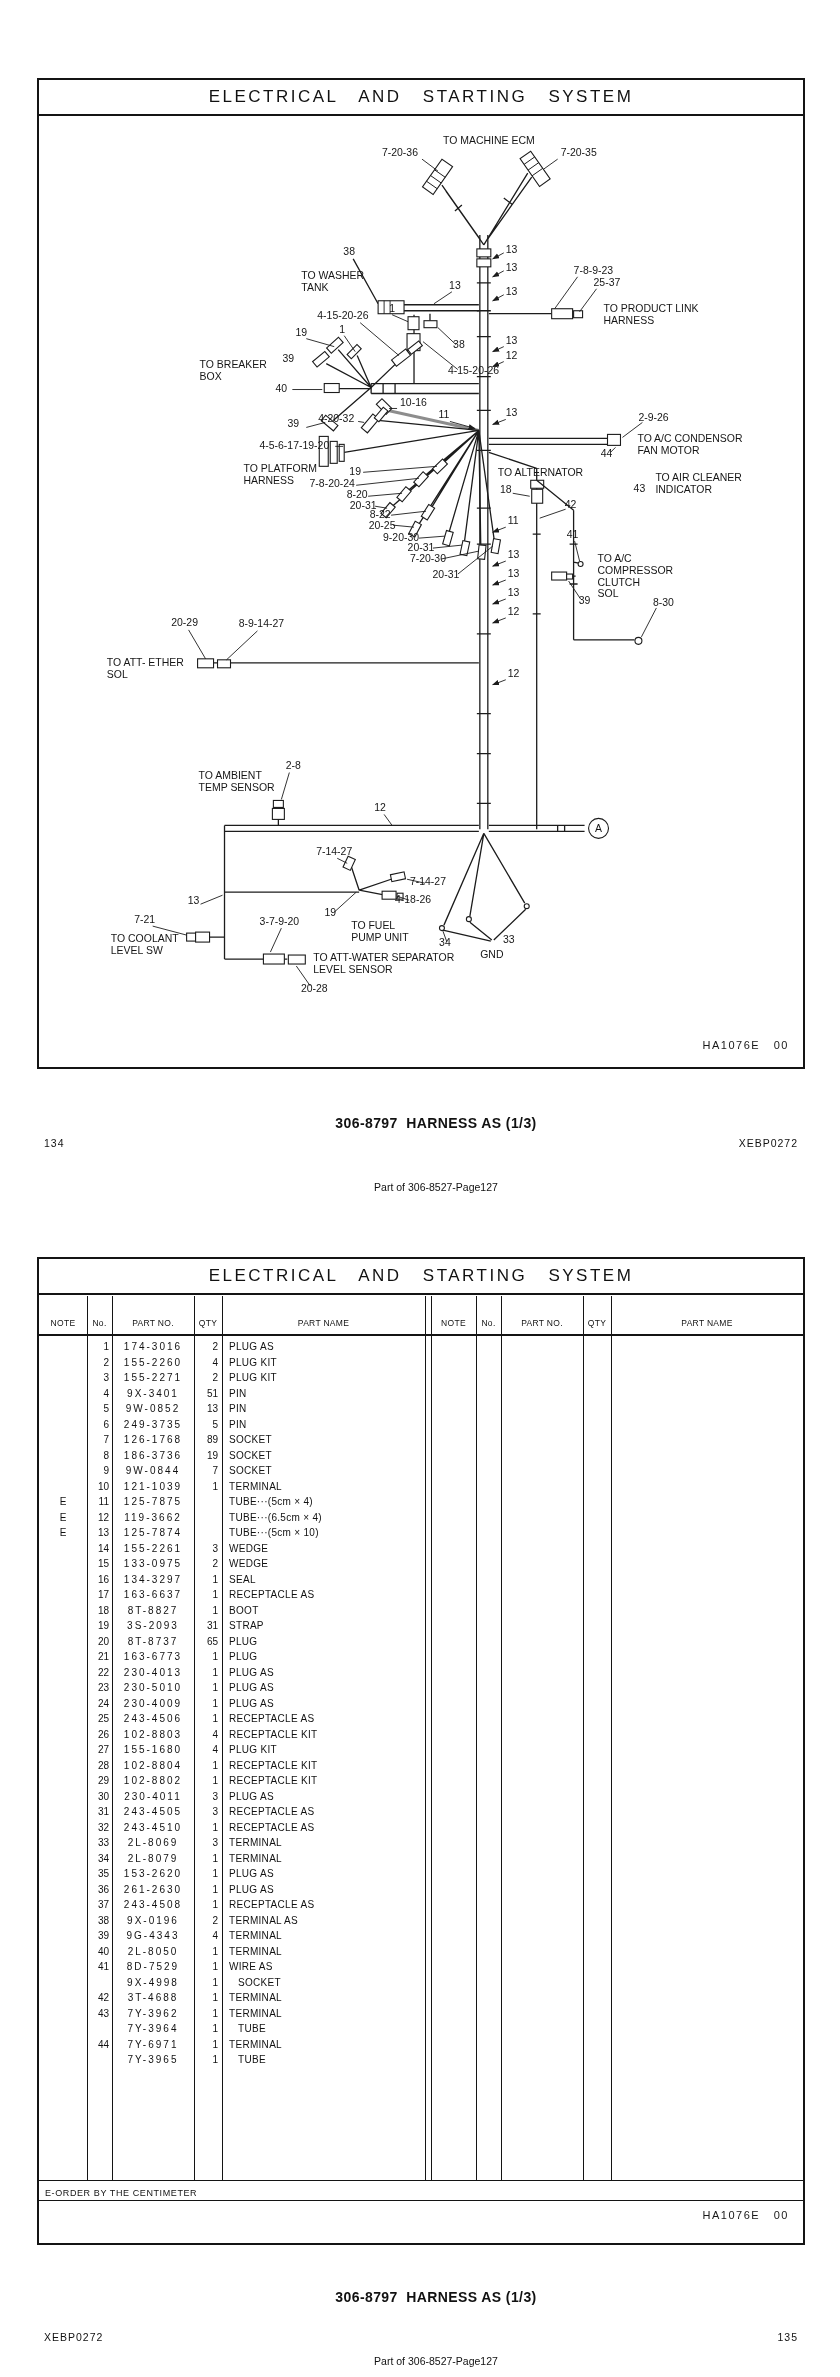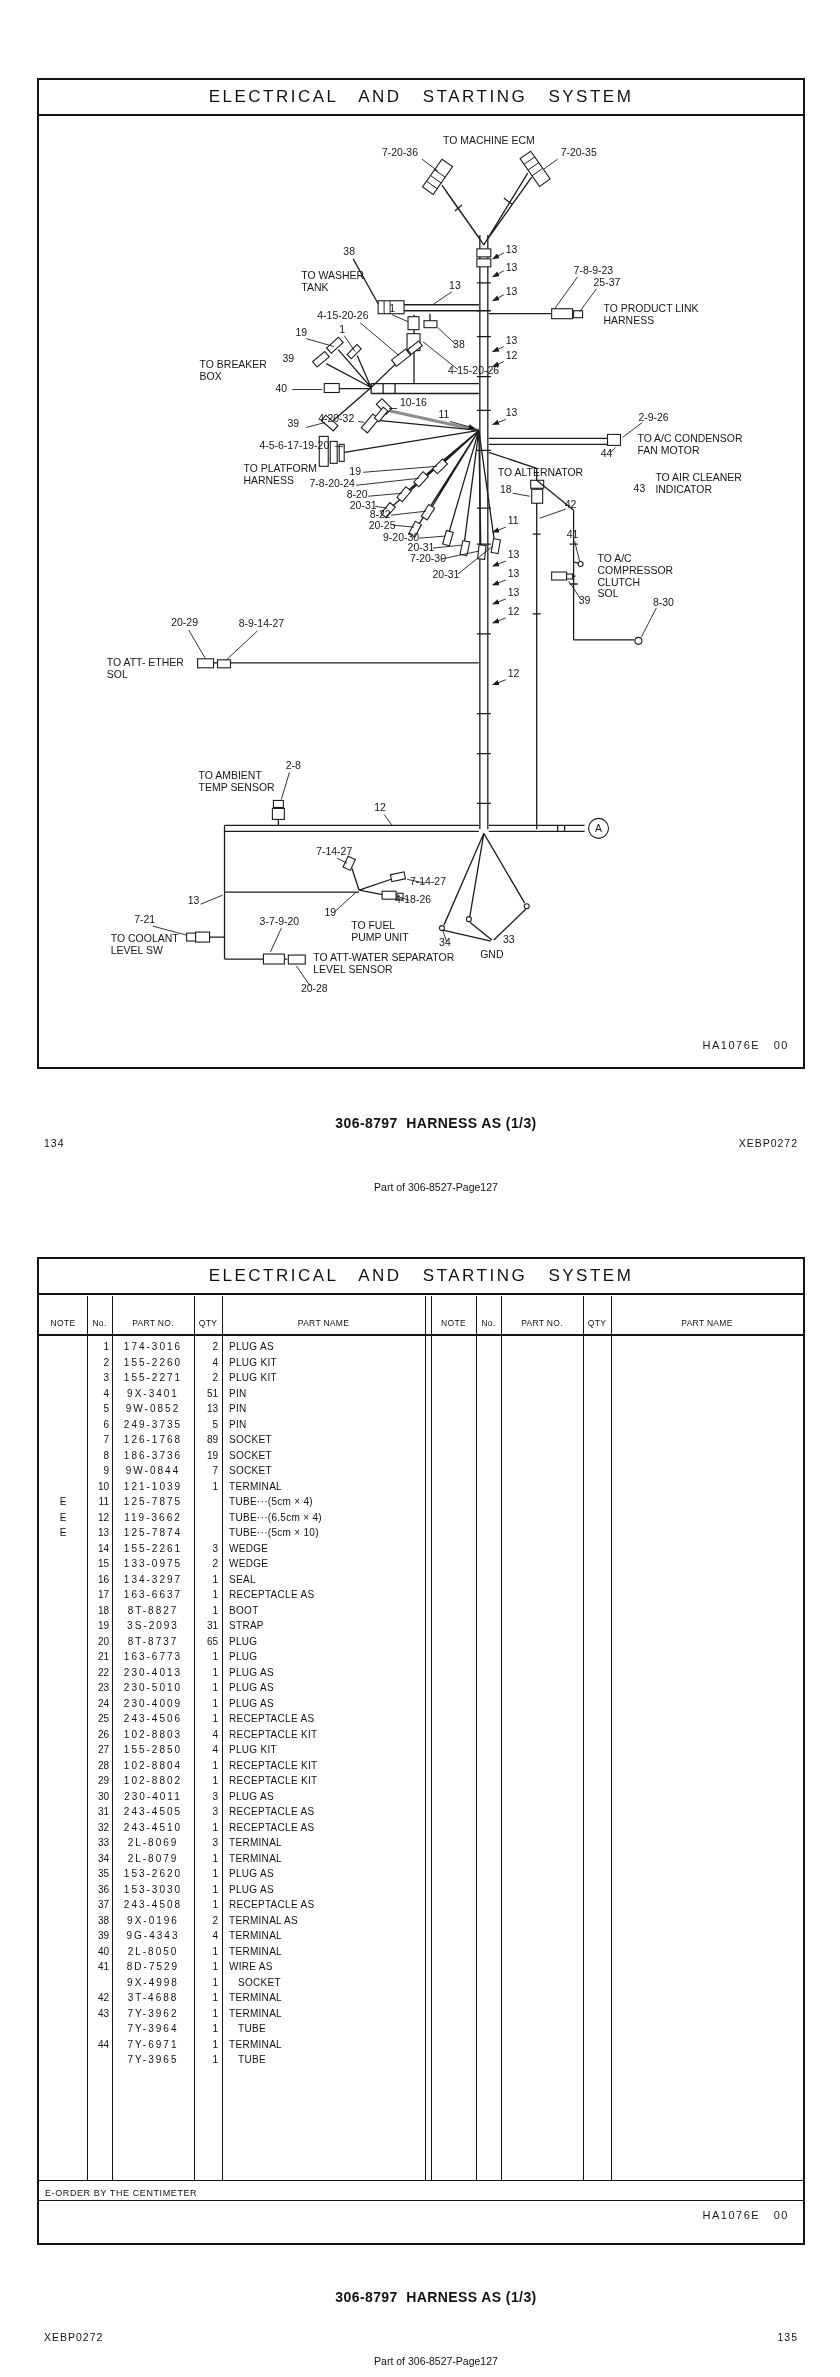--- a/index.html
+++ b/index.html
@@ -381,30 +381,30 @@
       <div class="prow"><div class="c c-note"></div><div class="c c-no">17</div><div class="c c-part">163-6637</div><div class="c c-qty">1</div><div class="c c-name">RECEPTACLE AS</div></div>
       <div class="prow"><div class="c c-note"></div><div class="c c-no">18</div><div class="c c-part">8T-8827</div><div class="c c-qty">1</div><div class="c c-name">BOOT</div></div>
       <div class="prow"><div class="c c-note"></div><div class="c c-no">19</div><div class="c c-part">3S-2093</div><div class="c c-qty">31</div><div class="c c-name">STRAP</div></div>
       <div class="prow"><div class="c c-note"></div><div class="c c-no">20</div><div class="c c-part">8T-8737</div><div class="c c-qty">65</div><div class="c c-name">PLUG</div></div>
       <div class="prow"><div class="c c-note"></div><div class="c c-no">21</div><div class="c c-part">163-6773</div><div class="c c-qty">1</div><div class="c c-name">PLUG</div></div>
       <div class="prow"><div class="c c-note"></div><div class="c c-no">22</div><div class="c c-part">230-4013</div><div class="c c-qty">1</div><div class="c c-name">PLUG AS</div></div>
       <div class="prow"><div class="c c-note"></div><div class="c c-no">23</div><div class="c c-part">230-5010</div><div class="c c-qty">1</div><div class="c c-name">PLUG AS</div></div>
       <div class="prow"><div class="c c-note"></div><div class="c c-no">24</div><div class="c c-part">230-4009</div><div class="c c-qty">1</div><div class="c c-name">PLUG AS</div></div>
       <div class="prow"><div class="c c-note"></div><div class="c c-no">25</div><div class="c c-part">243-4506</div><div class="c c-qty">1</div><div class="c c-name">RECEPTACLE AS</div></div>
       <div class="prow"><div class="c c-note"></div><div class="c c-no">26</div><div class="c c-part">102-8803</div><div class="c c-qty">4</div><div class="c c-name">RECEPTACLE KIT</div></div>
-      <div class="prow"><div class="c c-note"></div><div class="c c-no">27</div><div class="c c-part">155-2850</div><div class="c c-qty">4</div><div class="c c-name">PLUG KIT</div></div>
+      <div class="prow"><div class="c c-note"></div><div class="c c-no">27</div><div class="c c-part">155-1680</div><div class="c c-qty">4</div><div class="c c-name">PLUG KIT</div></div>
       <div class="prow"><div class="c c-note"></div><div class="c c-no">28</div><div class="c c-part">102-8804</div><div class="c c-qty">1</div><div class="c c-name">RECEPTACLE KIT</div></div>
       <div class="prow"><div class="c c-note"></div><div class="c c-no">29</div><div class="c c-part">102-8802</div><div class="c c-qty">1</div><div class="c c-name">RECEPTACLE KIT</div></div>
       <div class="prow"><div class="c c-note"></div><div class="c c-no">30</div><div class="c c-part">230-4011</div><div class="c c-qty">3</div><div class="c c-name">PLUG AS</div></div>
       <div class="prow"><div class="c c-note"></div><div class="c c-no">31</div><div class="c c-part">243-4505</div><div class="c c-qty">3</div><div class="c c-name">RECEPTACLE AS</div></div>
       <div class="prow"><div class="c c-note"></div><div class="c c-no">32</div><div class="c c-part">243-4510</div><div class="c c-qty">1</div><div class="c c-name">RECEPTACLE AS</div></div>
       <div class="prow"><div class="c c-note"></div><div class="c c-no">33</div><div class="c c-part">2L-8069</div><div class="c c-qty">3</div><div class="c c-name">TERMINAL</div></div>
       <div class="prow"><div class="c c-note"></div><div class="c c-no">34</div><div class="c c-part">2L-8079</div><div class="c c-qty">1</div><div class="c c-name">TERMINAL</div></div>
       <div class="prow"><div class="c c-note"></div><div class="c c-no">35</div><div class="c c-part">153-2620</div><div class="c c-qty">1</div><div class="c c-name">PLUG AS</div></div>
-      <div class="prow"><div class="c c-note"></div><div class="c c-no">36</div><div class="c c-part">153-3030</div><div class="c c-qty">1</div><div class="c c-name">PLUG AS</div></div>
+      <div class="prow"><div class="c c-note"></div><div class="c c-no">36</div><div class="c c-part">261-2630</div><div class="c c-qty">1</div><div class="c c-name">PLUG AS</div></div>
       <div class="prow"><div class="c c-note"></div><div class="c c-no">37</div><div class="c c-part">243-4508</div><div class="c c-qty">1</div><div class="c c-name">RECEPTACLE AS</div></div>
       <div class="prow"><div class="c c-note"></div><div class="c c-no">38</div><div class="c c-part">9X-0196</div><div class="c c-qty">2</div><div class="c c-name">TERMINAL AS</div></div>
       <div class="prow"><div class="c c-note"></div><div class="c c-no">39</div><div class="c c-part">9G-4343</div><div class="c c-qty">4</div><div class="c c-name">TERMINAL</div></div>
       <div class="prow"><div class="c c-note"></div><div class="c c-no">40</div><div class="c c-part">2L-8050</div><div class="c c-qty">1</div><div class="c c-name">TERMINAL</div></div>
       <div class="prow"><div class="c c-note"></div><div class="c c-no">41</div><div class="c c-part">8D-7529</div><div class="c c-qty">1</div><div class="c c-name">WIRE AS</div></div>
       <div class="prow"><div class="c c-note"></div><div class="c c-no"></div><div class="c c-part">9X-4998</div><div class="c c-qty">1</div><div class="c c-name ind">SOCKET</div></div>
       <div class="prow"><div class="c c-note"></div><div class="c c-no">42</div><div class="c c-part">3T-4688</div><div class="c c-qty">1</div><div class="c c-name">TERMINAL</div></div>
       <div class="prow"><div class="c c-note"></div><div class="c c-no">43</div><div class="c c-part">7Y-3962</div><div class="c c-qty">1</div><div class="c c-name">TERMINAL</div></div>
       <div class="prow"><div class="c c-note"></div><div class="c c-no"></div><div class="c c-part">7Y-3964</div><div class="c c-qty">1</div><div class="c c-name ind">TUBE</div></div>
       <div class="prow"><div class="c c-note"></div><div class="c c-no">44</div><div class="c c-part">7Y-6971</div><div class="c c-qty">1</div><div class="c c-name">TERMINAL</div></div>

